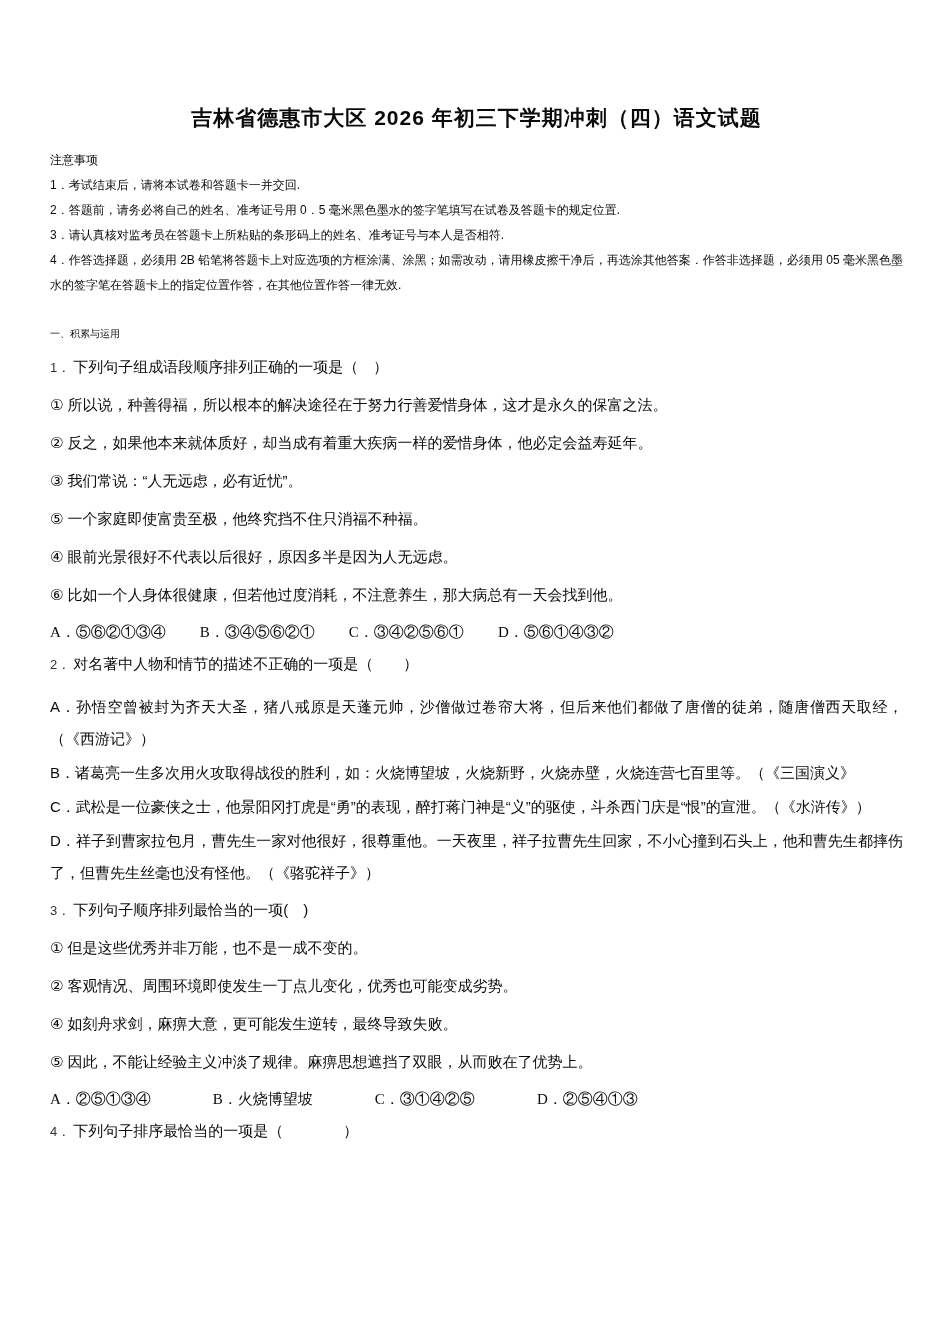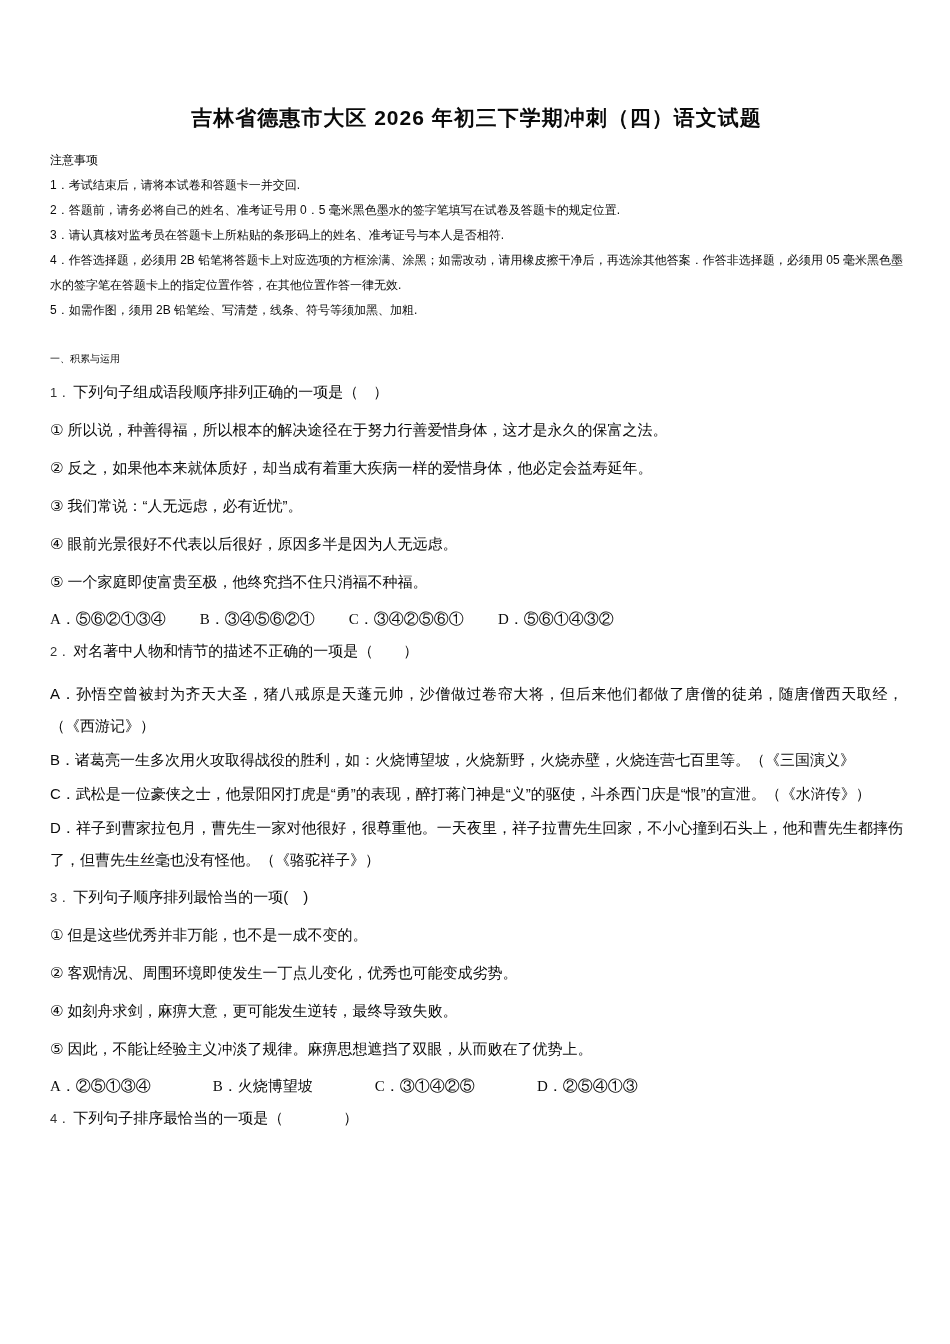--- a/index.html
+++ b/index.html
@@ -68,34 +68,34 @@
 <div class="page">
 
   <h1 class="title">吉林省德惠市大区 2026 年初三下学期冲刺（四）语文试题</h1>
 
   <div>
     <div class="note-line">注意事项</div>
     <div class="note-line">1．考试结束后，请将本试卷和答题卡一并交回.</div>
     <div class="note-line">2．答题前，请务必将自己的姓名、准考证号用 0．5 毫米黑色墨水的签字笔填写在试卷及答题卡的规定位置.</div>
     <div class="note-line">3．请认真核对监考员在答题卡上所粘贴的条形码上的姓名、准考证号与本人是否相符.</div>
     <div class="note-line">4．作答选择题，必须用 2B 铅笔将答题卡上对应选项的方框涂满、涂黑；如需改动，请用橡皮擦干净后，再选涂其他答案．作答非选择题，必须用 05 毫米黑色墨水的签字笔在答题卡上的指定位置作答，在其他位置作答一律无效.</div>
-    <div class="note-line">5．如需作图，须用 2B 铅笔绘、写清楚，线条、符号等须加黑、加粗.</div>
   </div>
 
   <div class="section-heading">一、积累与运用</div>
 
   <div class="question">
     <div class="stem">
       <span class="qnum">1．</span><span>下列句子组成语段顺序排列正确的一项是（　）</span>
     </div>
     <div class="sent">① 所以说，种善得福，所以根本的解决途径在于努力行善爱惜身体，这才是永久的保富之法。</div>
     <div class="sent">② 反之，如果他本来就体质好，却当成有着重大疾病一样的爱惜身体，他必定会益寿延年。</div>
     <div class="sent">③ 我们常说：“人无远虑，必有近忧”。</div>
+    <div class="sent">⑤ 一个家庭即使富贵至极，他终究挡不住只消福不种福。</div>
     <div class="sent">④ 眼前光景很好不代表以后很好，原因多半是因为人无远虑。</div>
-    <div class="sent">⑤ 一个家庭即使富贵至极，他终究挡不住只消福不种福。</div>
+    <div class="sent">⑥ 比如一个人身体很健康，但若他过度消耗，不注意养生，那大病总有一天会找到他。</div>
     <div class="opts">
       <span class="opt">A．⑤⑥②①③④</span><span class="opt">B．③④⑤⑥②①</span><span class="opt">C．③④②⑤⑥①</span><span class="opt">D．⑤⑥①④③②</span>
     </div>
   </div>
 
   <div class="question">
     <div class="stem">
       <span class="qnum">2．</span><span>对名著中人物和情节的描述不正确的一项是（　　）</span>
     </div>
     <div class="choice">A．孙悟空曾被封为齐天大圣，猪八戒原是天蓬元帅，沙僧做过卷帘大将，但后来他们都做了唐僧的徒弟，随唐僧西天取经，（《西游记》）</div>

